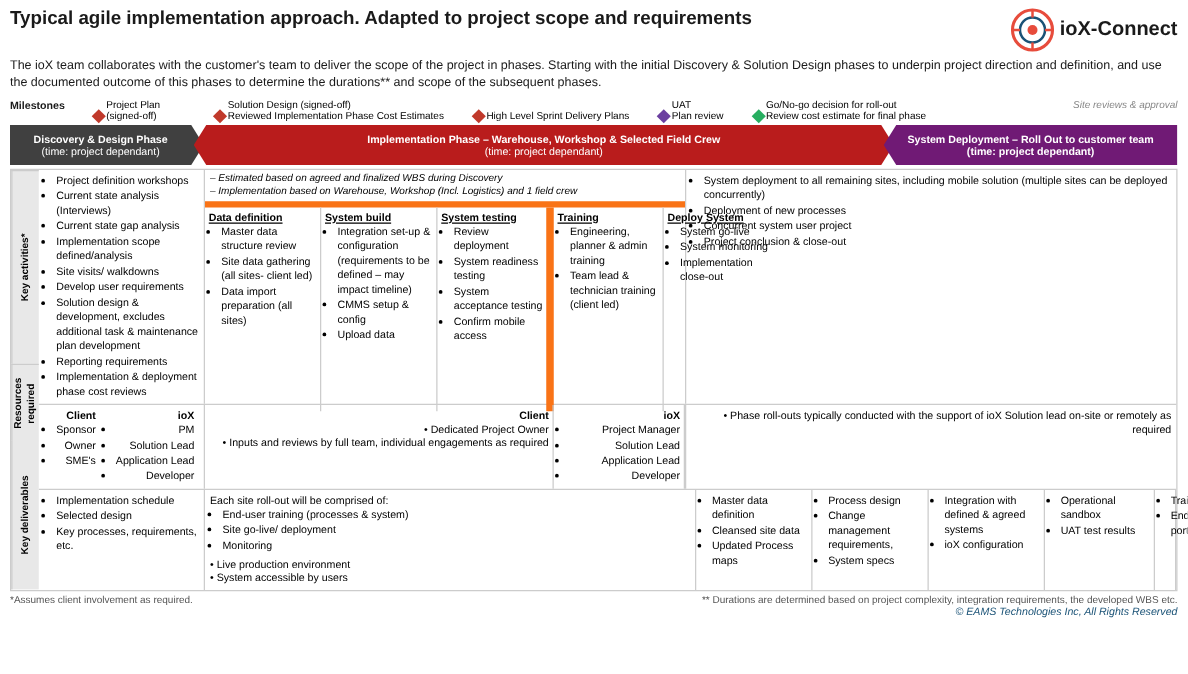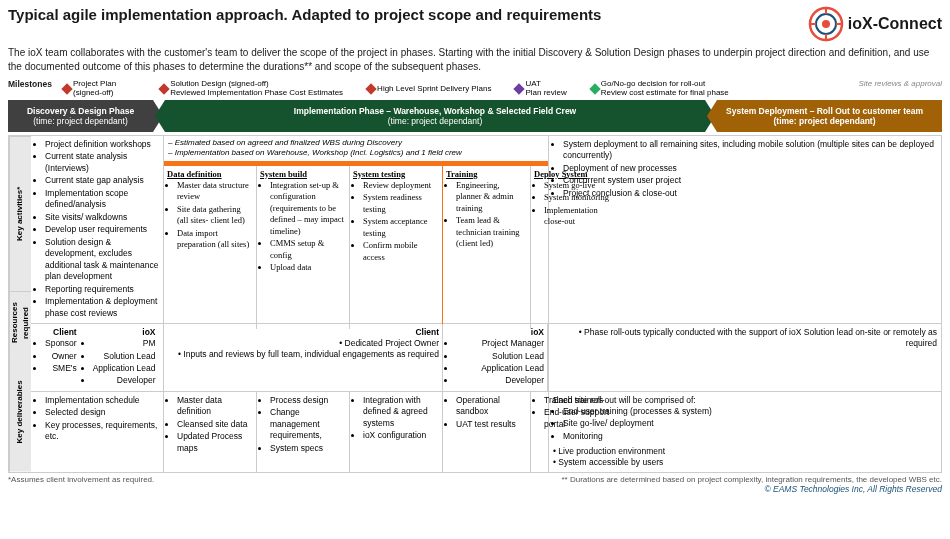--- a/index.html
+++ b/index.html
@@ -54,36 +54,36 @@
       color: #1a1a1a;
       margin-bottom: 5px;
     }
 
     
     .milestones-row {
       display: flex;
       align-items: flex-start;
       margin-bottom: 3px;
       font-size: 8.5px;
-      gap: 0;
+      gap: 12px;
     }
     .milestone-label {
       font-weight: bold;
       min-width: 55px;
       color: #1a1a1a;
     }
     .milestone-items {
       display: flex;
       flex-wrap: wrap;
       gap: 4px;
       flex: 1;
     }
     .milestone-item {
       display: flex;
-      align-items: center;
+      align-items: flex-end;
       gap: 2px;
     }
     .diamond {
       width: 8px;
       height: 8px;
       background: #c0392b;
       transform: rotate(45deg);
       margin-top: 1px;
       flex-shrink: 0;
     }
@@ -120,27 +120,27 @@
       position: relative;
       line-height: 1.2;
     }
     .phase-discovery {
       background: #404040;
       flex: 0 0 155px;
       clip-path: polygon(0 0, calc(100% - 10px) 0, 100% 50%, calc(100% - 10px) 100%, 0 100%);
       padding-right: 18px;
     }
     .phase-implementation {
-      background: #14532d;
+      background: #b91c1c;
       flex: 1;
       clip-path: polygon(10px 0, calc(100% - 10px) 0, 100% 50%, calc(100% - 10px) 100%, 10px 100%, 0 50%);
       margin-left: -8px;
     }
     .phase-deployment {
-      background: #a16207;
+      background: #701a75;
       flex: 0 0 235px;
       clip-path: polygon(10px 0, 100% 0, 100% 100%, 10px 100%, 0 50%);
       margin-left: -8px;
     }
 
     ul {
       list-style: disc;
       padding-left: 10px;
       line-height: 1.35;
     }
@@ -305,41 +305,41 @@
             <li>Reporting requirements</li>
             <li>Implementation &amp; deployment phase cost reviews</li>
           </ul>
         </div>
 
         <div class="cell" style="flex:1;padding:0;border-right:1px solid #ccc;">
           <div style="padding:2px 4px;font-size:8px;border-bottom:5px solid #f97316;font-style:italic;">
             <span>– Estimated based on agreed and finalized WBS during Discovery</span><br>
             <span>– Implementation based on Warehouse, Workshop (Incl. Logistics) and 1 field crew</span>
           </div>
-          <div style="display:flex;height:calc(100% - 24px);font-family:Liberation Serif, serif;">
+          <div style="display:flex;height:calc(100% - 24px);">
 
             <div style="width:93px;flex-shrink:0;border-right:1px solid #ccc;padding:3px;">
               <div class="bold underline">Data definition</div>
               <ul>
                 <li>Master data structure review</li>
                 <li>Site data gathering (all sites- client led)</li>
                 <li>Data import preparation (all sites)</li>
               </ul>
             </div>
 
             <div style="width:93px;flex-shrink:0;border-right:1px solid #ccc;padding:3px;">
               <div class="bold underline">System build</div>
               <ul>
                 <li>Integration set-up &amp; configuration (requirements to be defined – may impact timeline)</li>
                 <li>CMMS setup &amp; config</li>
                 <li>Upload data</li>
               </ul>
             </div>
 
-            <div style="width:93px;flex-shrink:0;border-right:1px solid #f97316;padding:3px;">
+            <div style="width:93px;flex-shrink:0;border-right:6px solid #f97316;padding:3px;">
               <div class="bold underline">System testing</div>
               <ul>
                 <li>Review deployment</li>
                 <li>System readiness <span>testing</span></li>
                 <li>System acceptance <span>testing</span></li>
                 <li><span>Confirm</span> mobile access</li>
               </ul>
             </div>
 
             <div style="width:88px;flex-shrink:0;border-right:1px solid #ccc;padding:3px;">
@@ -424,76 +424,76 @@
       </div>
 
       <div class="grid-row" style="min-height:62px;">
 
         <div class="cell w-disc">
           <ul>
             <li>Implementation schedule</li>
             <li>Selected design</li>
             <li>Key processes, requirements, etc.</li>
           </ul>
-        </div>
-
-        <div class="cell" style="flex:1;padding:0;border-right:1px solid #ccc;">
-          <div style="display:flex;height:100%;">
-
-            <div style="width:93px;flex-shrink:0;border-right:1px solid #ccc;padding:3px;">
-              <ul>
-                <li>Master data definition</li>
-                <li>Cleansed site data</li>
-                <li>Updated Process maps</li>
-              </ul>
-            </div>
-
-            <div style="width:93px;flex-shrink:0;border-right:1px solid #ccc;padding:3px;">
-              <ul>
-                <li>Process design</li>
-                <li>Change management requirements,</li>
-                <li>System specs</li>
-              </ul>
-            </div>
-
-            <div style="width:93px;flex-shrink:0;border-right:1px solid #ccc;padding:3px;">
-              <ul>
-                <li>Integration with defined &amp; agreed systems</li>
-                <li>ioX configuration</li>
-              </ul>
-            </div>
-
-            <div style="width:88px;flex-shrink:0;border-right:1px solid #ccc;padding:3px;">
-              <ul>
-                <li>Operational sandbox</li>
-                <li>UAT test results</li>
-              </ul>
-            </div>
-
-            <div style="width:87px;flex-shrink:0;padding:3px;">
-              <ul>
-                <li>Trained trainers</li>
-                <li>End-user support portal</li>
-              </ul>
-            </div>
-          </div>
         </div>
 
         <div class="cell w-depl">
           <div>Each site roll-out will be comprised of:</div>
           <ul>
             <li>End-user training (processes &amp; system)</li>
             <li>Site go-live/ deployment</li>
             <li>Monitoring</li>
           </ul>
           <div style="margin-top:4px;">
             <div>• Live production environment</div>
             <div>• System accessible by users</div>
           </div>
         </div>
+
+        <div class="cell" style="flex:1;padding:0;border-right:1px solid #ccc;">
+          <div style="display:flex;height:100%;">
+
+            <div style="width:93px;flex-shrink:0;border-right:1px solid #ccc;padding:3px;">
+              <ul>
+                <li>Master data definition</li>
+                <li>Cleansed site data</li>
+                <li>Updated Process maps</li>
+              </ul>
+            </div>
+
+            <div style="width:93px;flex-shrink:0;border-right:1px solid #ccc;padding:3px;">
+              <ul>
+                <li>Process design</li>
+                <li>Change management requirements,</li>
+                <li>System specs</li>
+              </ul>
+            </div>
+
+            <div style="width:93px;flex-shrink:0;border-right:1px solid #ccc;padding:3px;">
+              <ul>
+                <li>Integration with defined &amp; agreed systems</li>
+                <li>ioX configuration</li>
+              </ul>
+            </div>
+
+            <div style="width:88px;flex-shrink:0;border-right:1px solid #ccc;padding:3px;">
+              <ul>
+                <li>Operational sandbox</li>
+                <li>UAT test results</li>
+              </ul>
+            </div>
+
+            <div style="width:87px;flex-shrink:0;padding:3px;">
+              <ul>
+                <li>Trained trainers</li>
+                <li>End-user support portal</li>
+              </ul>
+            </div>
+          </div>
+        </div>
       </div>
 
     </div>
   </div>
 
   <div class="footer-row">
     <span>*Assumes client involvement as required.</span>
     <span>** Durations are determined based on project complexity, integration requirements, the developed WBS etc.</span>
   </div>
   <div style="text-align:right;font-size:8.5px;color:#1a5276;font-style:italic;">

